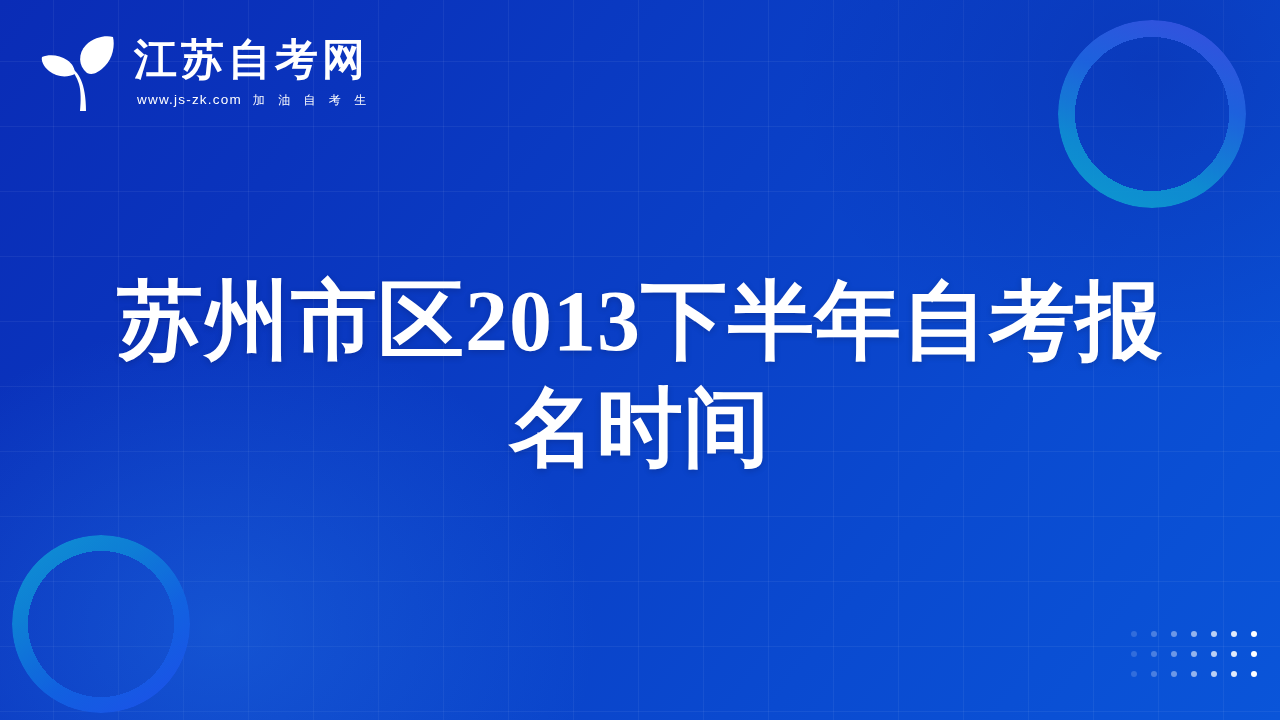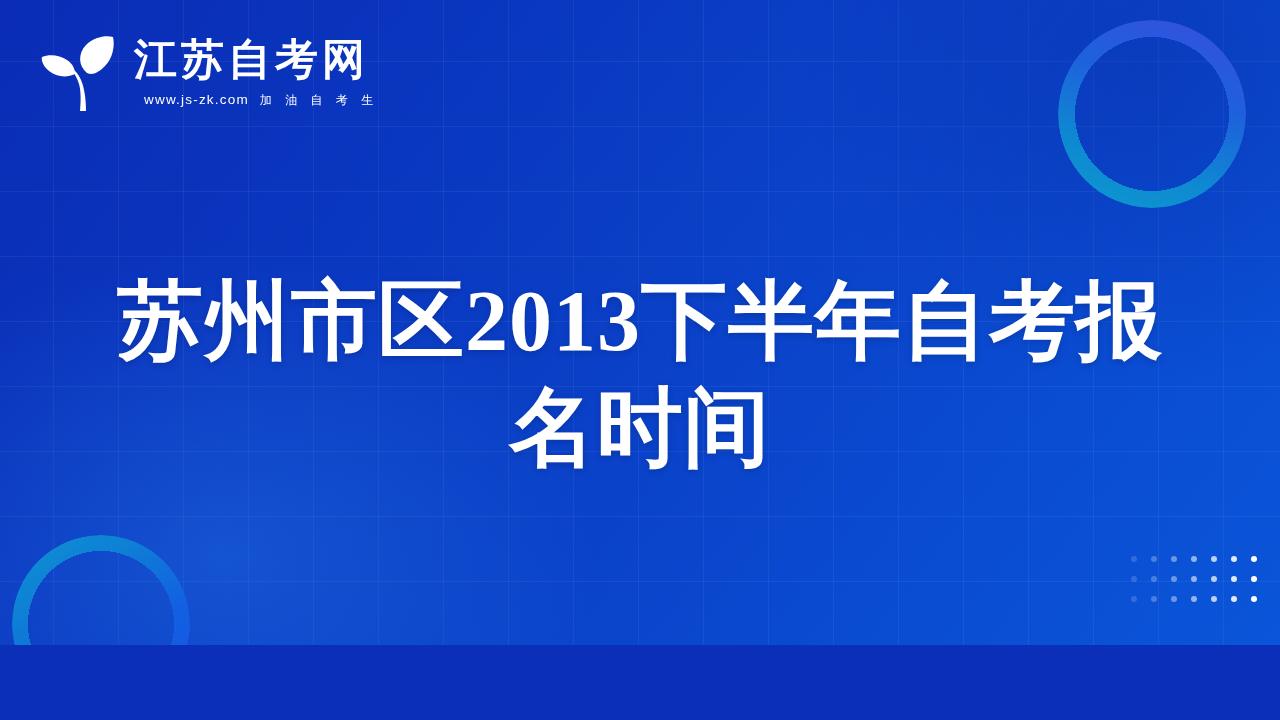--- a/index.html
+++ b/index.html
@@ -6,21 +6,21 @@
   * { margin:0; padding:0; box-sizing:border-box; }
   html, body {
     width:1280px; height:720px;
     overflow:hidden;
     background:#0b2fb8;
     font-family:"Liberation Sans", sans-serif;
   }
 
   #stage {
     position:relative;
-    width:1280px; height:645px;
+    width:1280px; height:720px;
     overflow:hidden;
     background:
       linear-gradient(128deg, #0a2cb6 0%, #0a34bd 22%, #0a3fc6 48%, #0a4ad0 72%, #0a55d9 100%);
   }
 
   
   .grid-layer {
     position:absolute; inset:0;
     background-image:
       linear-gradient(to right, rgba(255,255,255,0.055) 1px, transparent 1px),
@@ -90,21 +90,21 @@
     color:#ffffff;
     font-size:43px;
     font-weight:bold;
     letter-spacing:4px;
     line-height:1.05;
     white-space:nowrap;
     font-family:"Liberation Sans","DejaVu Sans",sans-serif;
   }
   .logo-tagline {
     margin-top:9px;
-    margin-left:10px;
+    margin-left:3px;
     color:#ffffff;
     font-size:13.5px;
     letter-spacing:1.2px;
     white-space:nowrap;
     display:flex; gap:11px; align-items:baseline;
     font-family:"Liberation Sans","DejaVu Sans",sans-serif;
   }
   .logo-tagline .cn { letter-spacing:5px; font-size:12px; }
 
   

